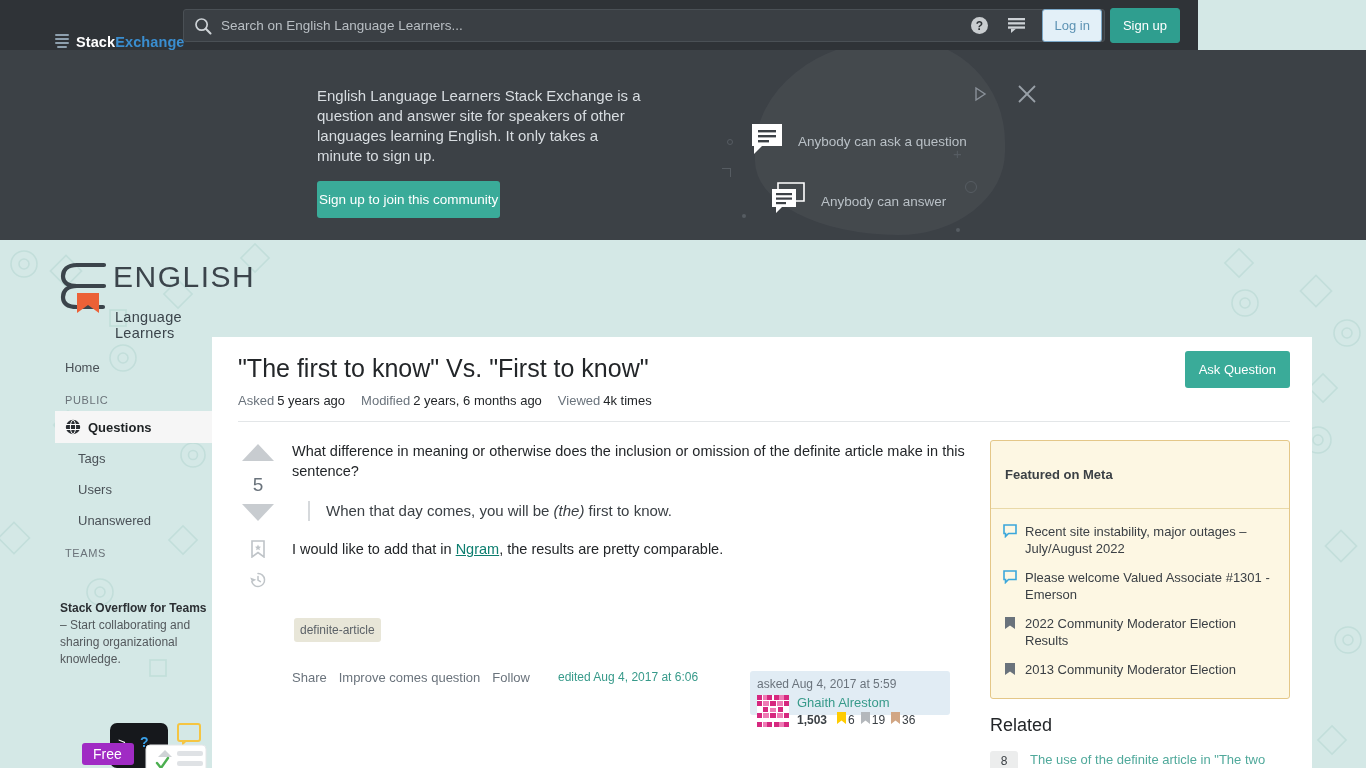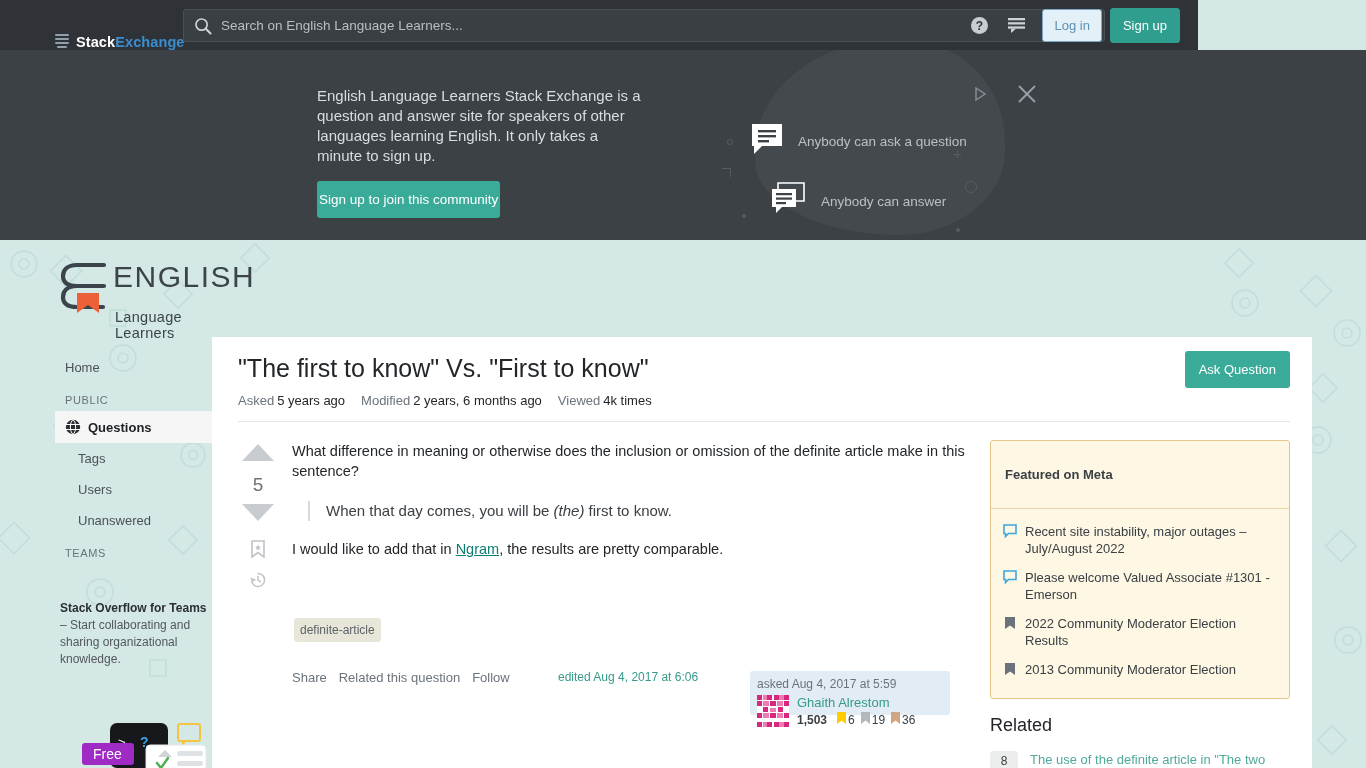--- a/index.html
+++ b/index.html
@@ -482,21 +482,21 @@
     <blockquote><span>When that day comes, you will be </span><em>(the)</em><span> first to know.</span></blockquote>
     <p><span>I would like to add that in </span><a href="#">Ngram</a><span>, the results are pretty comparable.</span></p>
   </div>
 </div>
 
 <div class="tags">
   <span class="tag">definite-article</span>
 </div>
 
 <div class="post-actions">
-  <a href="#">Share</a><a href="#">Related this question</a><a href="#">Follow</a>
+  <a href="#">Share</a><a href="#">Improve comes question</a><a href="#">Follow</a>
 </div>
 <div class="edited-line">edited Aug 4, 2017 at 6:06</div>
 
 <div class="usercard">
   <div class="uc-time">asked Aug 4, 2017 at 5:59</div>
   <div class="uc-row">
     <span class="avatar">
       <svg width="32" height="32" viewBox="0 0 32 32">
         <rect width="32" height="32" fill="#ffffff"></rect>
         <g fill="#d6287f">

